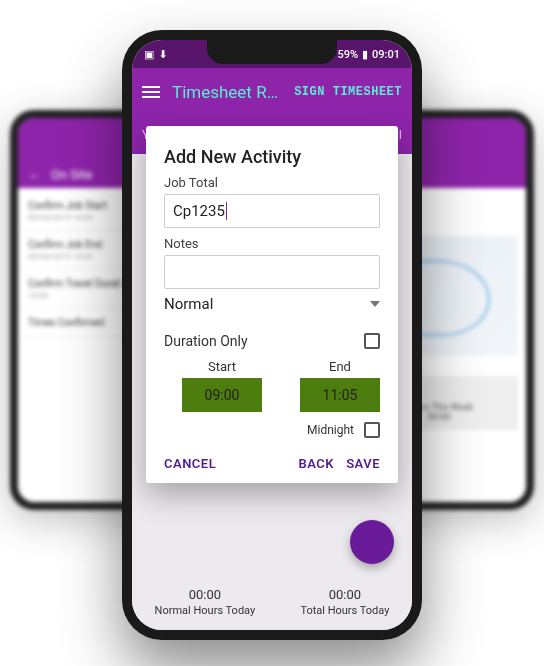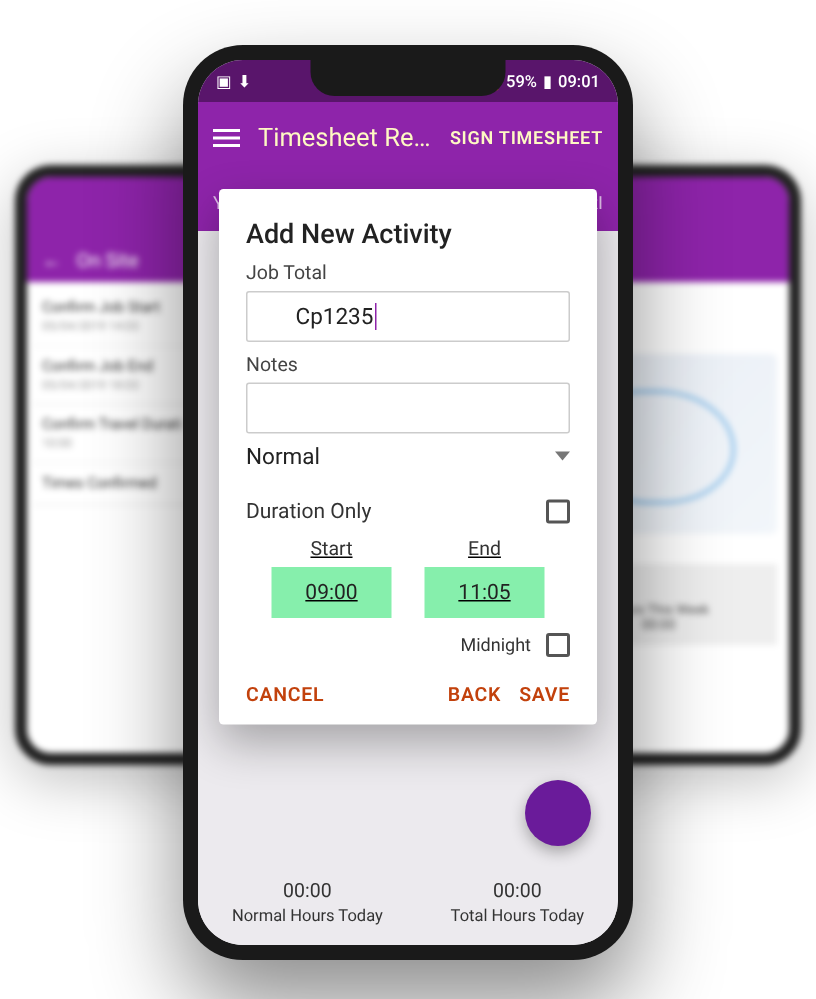--- a/index.html
+++ b/index.html
@@ -67,27 +67,27 @@
   }
 
   .statusbar {
     height: 28px; background: #59156b; color: #fff;
     display: flex; justify-content: space-between; align-items: center;
     padding: 0 12px; font-size: 11px; font-weight: 500;
   }
   .statusbar .left, .statusbar .right { display:flex; gap:4px; align-items:center; }
 
   .appbar {
-    height: 48px; background: #8e24aa; color: #fef9c3;
+    height: 48px; background: #8e24aa; color: #5eead4;
     display: flex; align-items: center; padding: 0 10px; gap: 12px;
   }
   .hamburger { display:flex; flex-direction:column; gap:3px; }
   .hamburger span { width:18px; height:2px; background:#fff; }
   .appbar-title { flex:1; font-size: 17px; font-weight: 400; white-space: nowrap; overflow:hidden; text-overflow: ellipsis; }
-  .appbar-action { font-size: 12px; font-weight: 600; letter-spacing: 0.5px; }
+  .appbar-action { font-size: 12px; font-weight: 600; letter-spacing: 0.5px; font-family: Liberation Mono, monospace; }
 
   .tabs {
     height: 38px; background: #8e24aa; color: rgba(255,255,255,0.7);
     display:flex; align-items:center; font-size:12px; padding: 0 10px;
     justify-content: space-between;
   }
 
   .content-bg { position:absolute; top:114px; left:0; right:0; bottom:0; background:#eceaee; }
 
   
@@ -98,48 +98,48 @@
     padding: 20px 18px 12px;
     z-index: 20;
   }
   .modal h2 { font-size: 18px; font-weight: 500; color: #222; margin-bottom: 6px; }
   .field-label { font-size: 13px; color: #444; margin-bottom: 4px; margin-top: 8px; }
   .text-input {
     width: 100%; border: 1px solid #ccc; border-radius: 2px;
     padding: 7px 8px; font-size: 15px; color: #222;
   }
   .text-input.notes { height: 34px; }
-  .cursor { border-right: 1px solid #8e24aa; padding-right:1px;margin-left:24px; }
+  .cursor { border-right: 1px solid #8e24aa; padding-right:1px; }
   .select-row {
     display:flex; justify-content:space-between; align-items:center;
     padding: 6px 0 10px; font-size: 15px; color:#222;text-align:right;
   }
   .triangle-down {
     width:0; height:0; border-left:5px solid transparent; border-right:5px solid transparent;
     border-top:6px solid #777;
   }
   .check-row {
     display:flex; justify-content:space-between; align-items:flex-start;
     font-size: 14px; color:#333; margin: 10px 0;
   }
   .checkbox {
     width:16px; height:16px; border:2px solid #555; border-radius:2px;
   }
-  .time-row { display:flex; gap: 22px; justify-content:center; margin: 6px 0 10px; text-decoration: underline; }
+  .time-row { display:flex; gap: 38px; justify-content:flex-end; margin: 6px 0 10px; }
   .time-col { display:flex; flex-direction:column; align-items:center; gap:4px; }
   .time-col .lbl { font-size:13px; color:#333; }
   .time-btn {
-    background:#86efac; border:none; padding: 9px 20px;
+    background:#4d7c0f; border:none; padding: 9px 20px;
     font-size:14px; color:#222; min-width:80px;
   }
   .midnight-row { display:flex; justify-content:flex-end; align-items:center; gap:10px; font-size:12px; color:#333; margin: 8px 0 18px; }
   .actions { display:flex; justify-content:space-between; align-items:center; }
   .actions .right { display:flex; gap:12px; }
   .flat-btn {
-    background:none; border:none; color:#c2410c; font-size:13px;
+    background:none; border:none; color:#4c1d95; font-size:13px;
     font-weight:600; letter-spacing:0.5px; cursor:pointer;text-align:right;
   }
 
   .footer {
     position:absolute; bottom:0; left:0; right:0; height: 56px;
     display:flex; justify-content:space-around; align-items:center;
     font-size: 11px; color:#333; text-align:center;
   }
   .footer .col .val { font-size:13px; margin-bottom:2px; }
 

